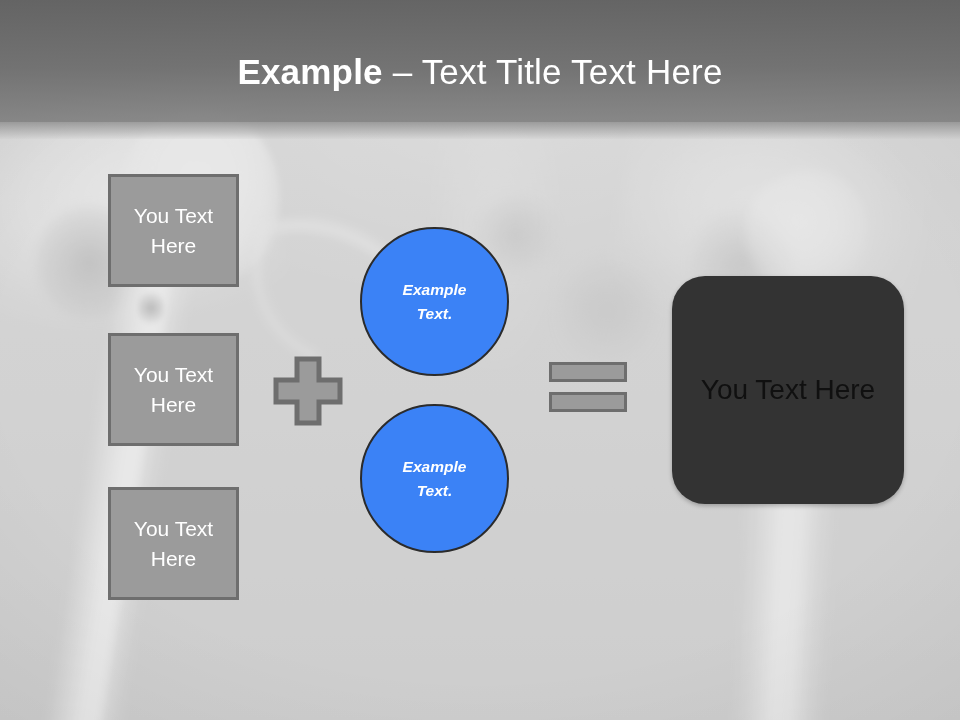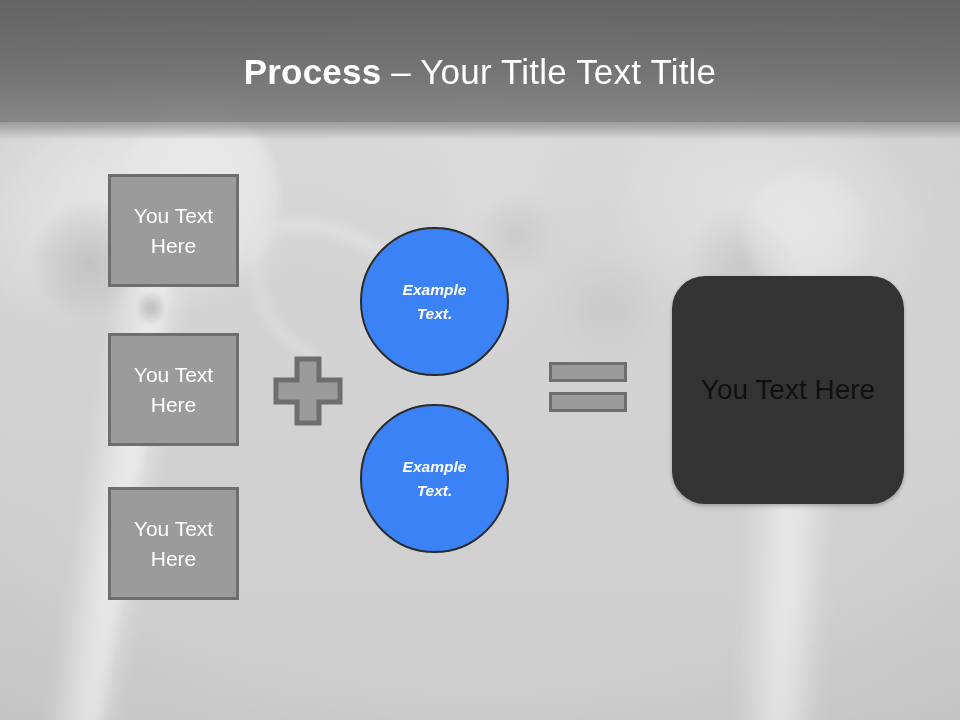--- a/index.html
+++ b/index.html
@@ -348,21 +348,21 @@
     <div class="screw-hole"></div>
     <div class="femur-right"></div>
     <div class="wash"></div>
     <div class="vignette"></div>
   </div>
 
   <div class="header-band"></div>
   <div class="header-under-strip"></div>
 
   <div class="slide-title no-select">
-    <span class="t-bold">Process</span><span class="t-dash"> – </span><span class="t-rest">Your Title Text Title</span>
+    <span class="t-bold">Example</span><span class="t-dash"> – </span><span class="t-rest">Text Title Text Here</span>
   </div>
 
   <div class="text-box text-box-1 no-select">
     <span>You Text Here</span>
   </div>
   <div class="text-box text-box-2 no-select">
     <span>You Text Here</span>
   </div>
   <div class="text-box text-box-3 no-select">
     <span>You Text Here</span>

